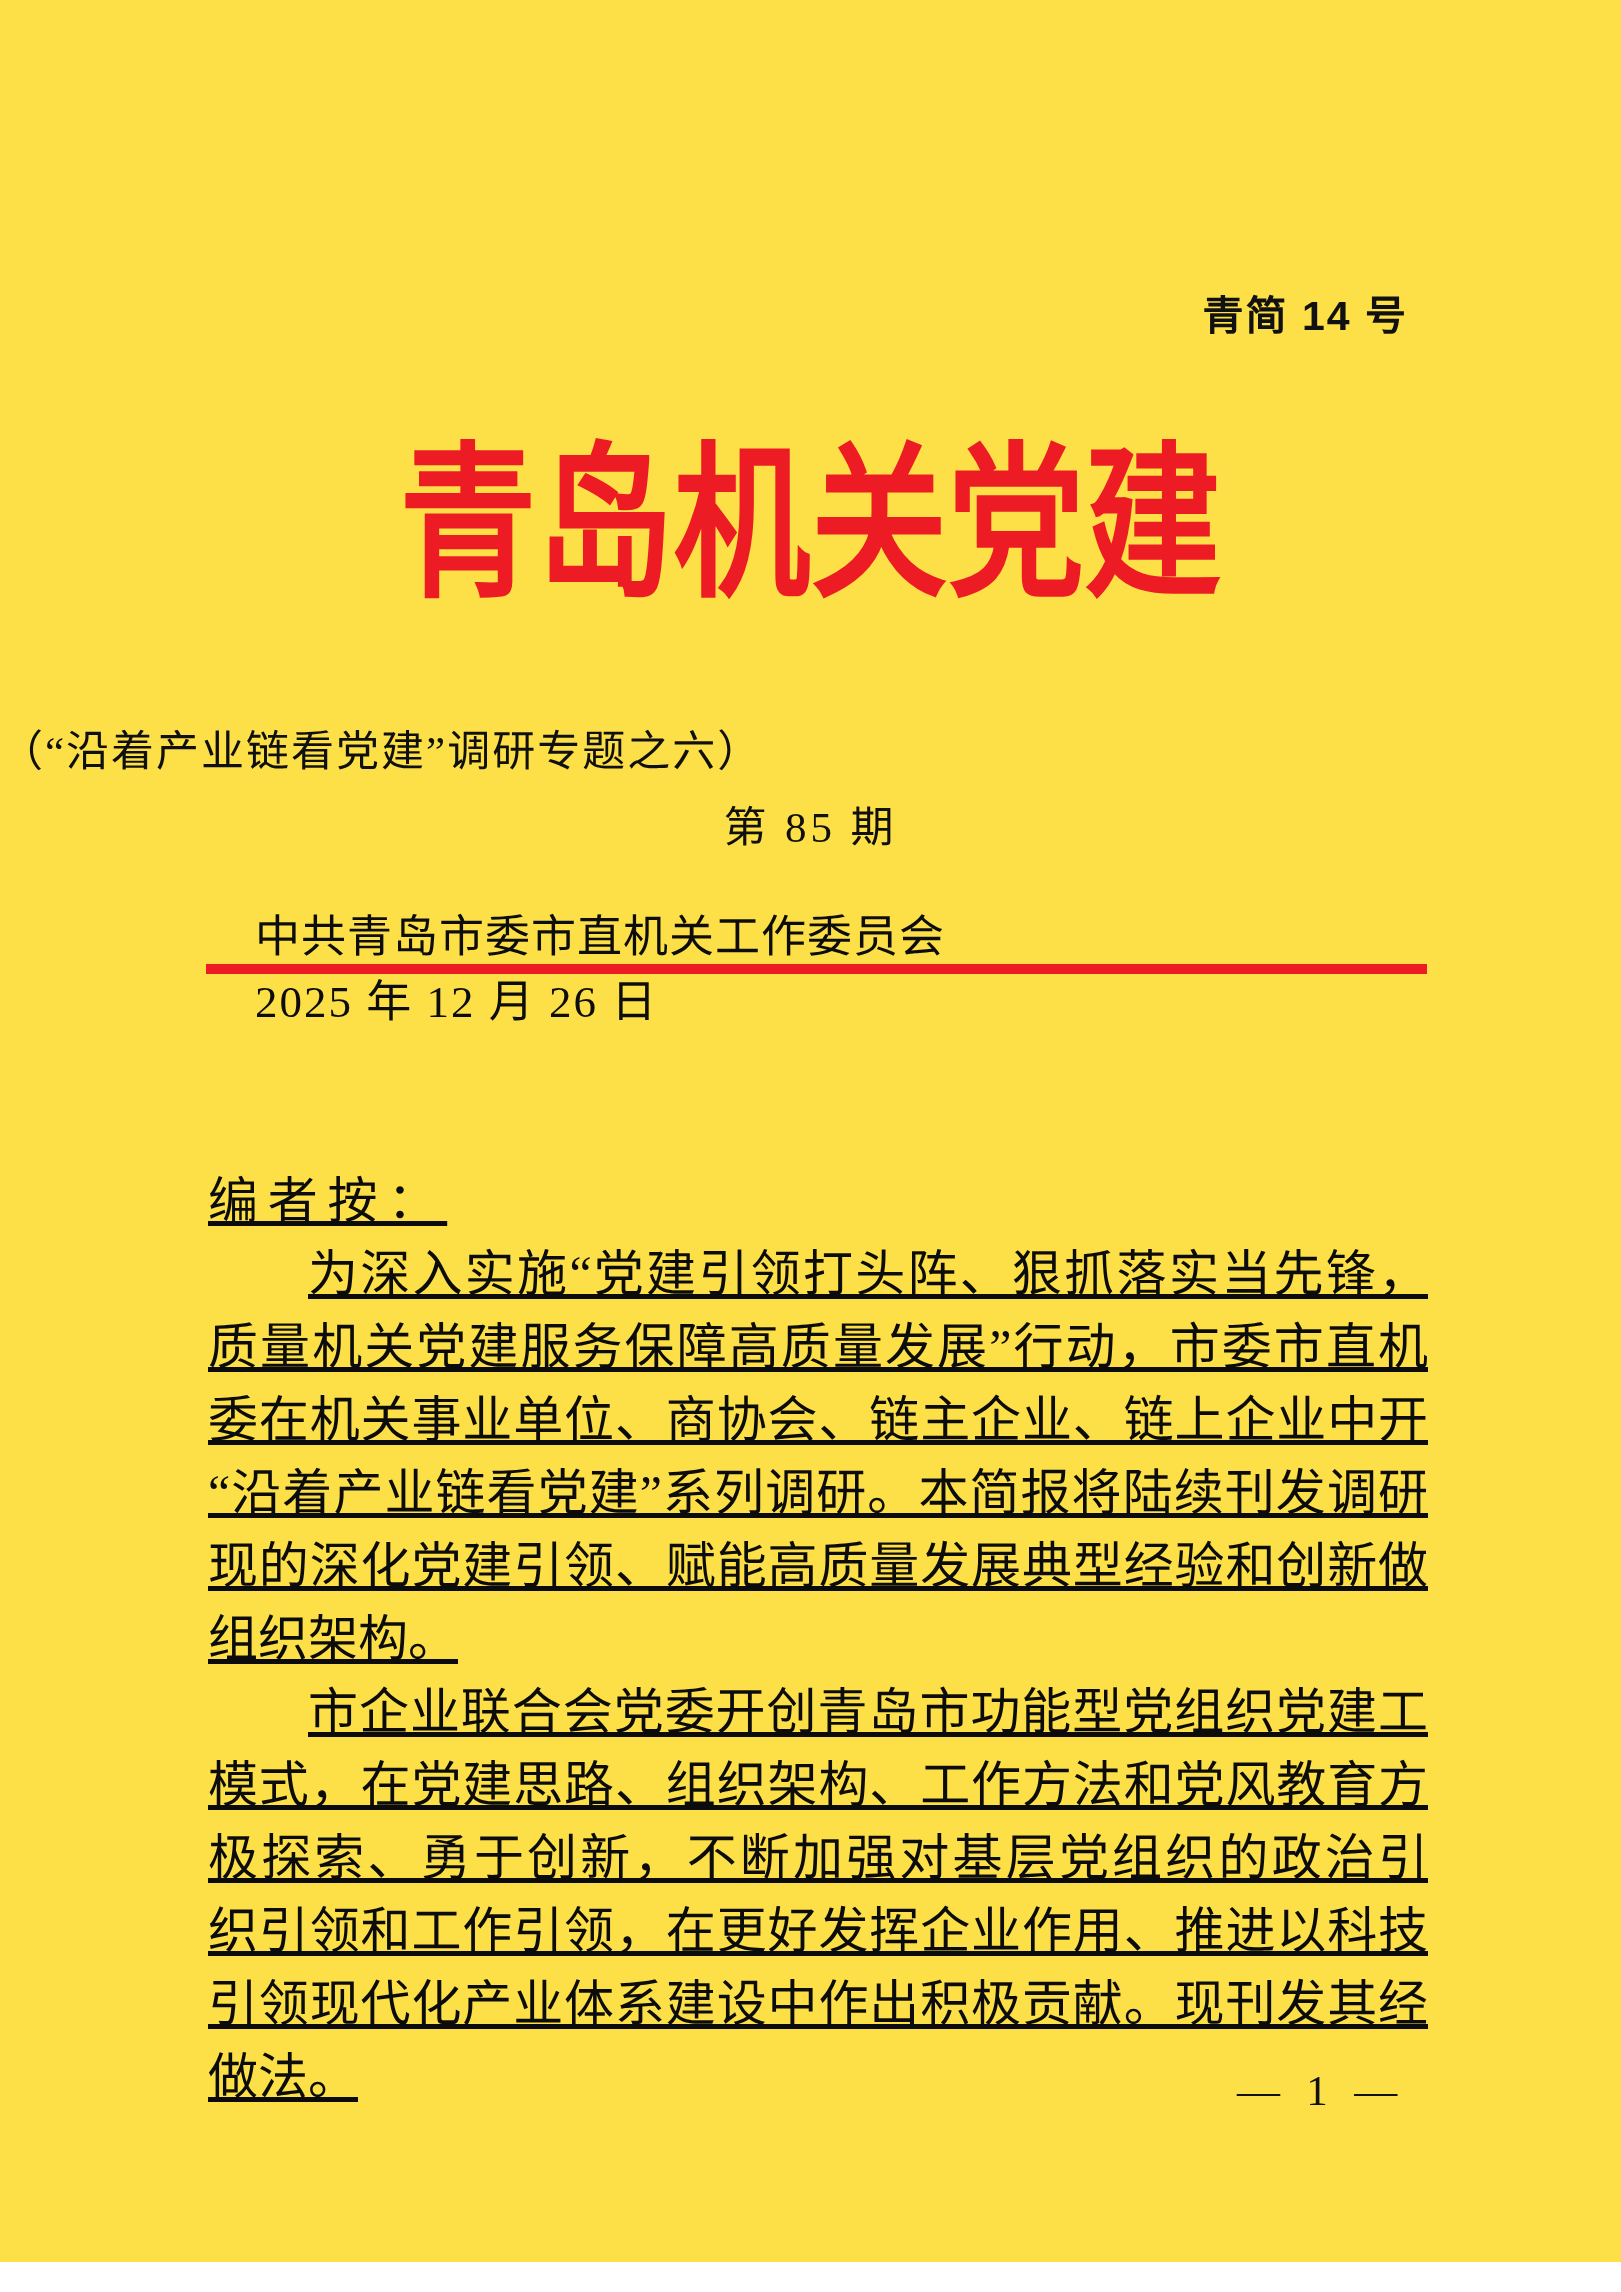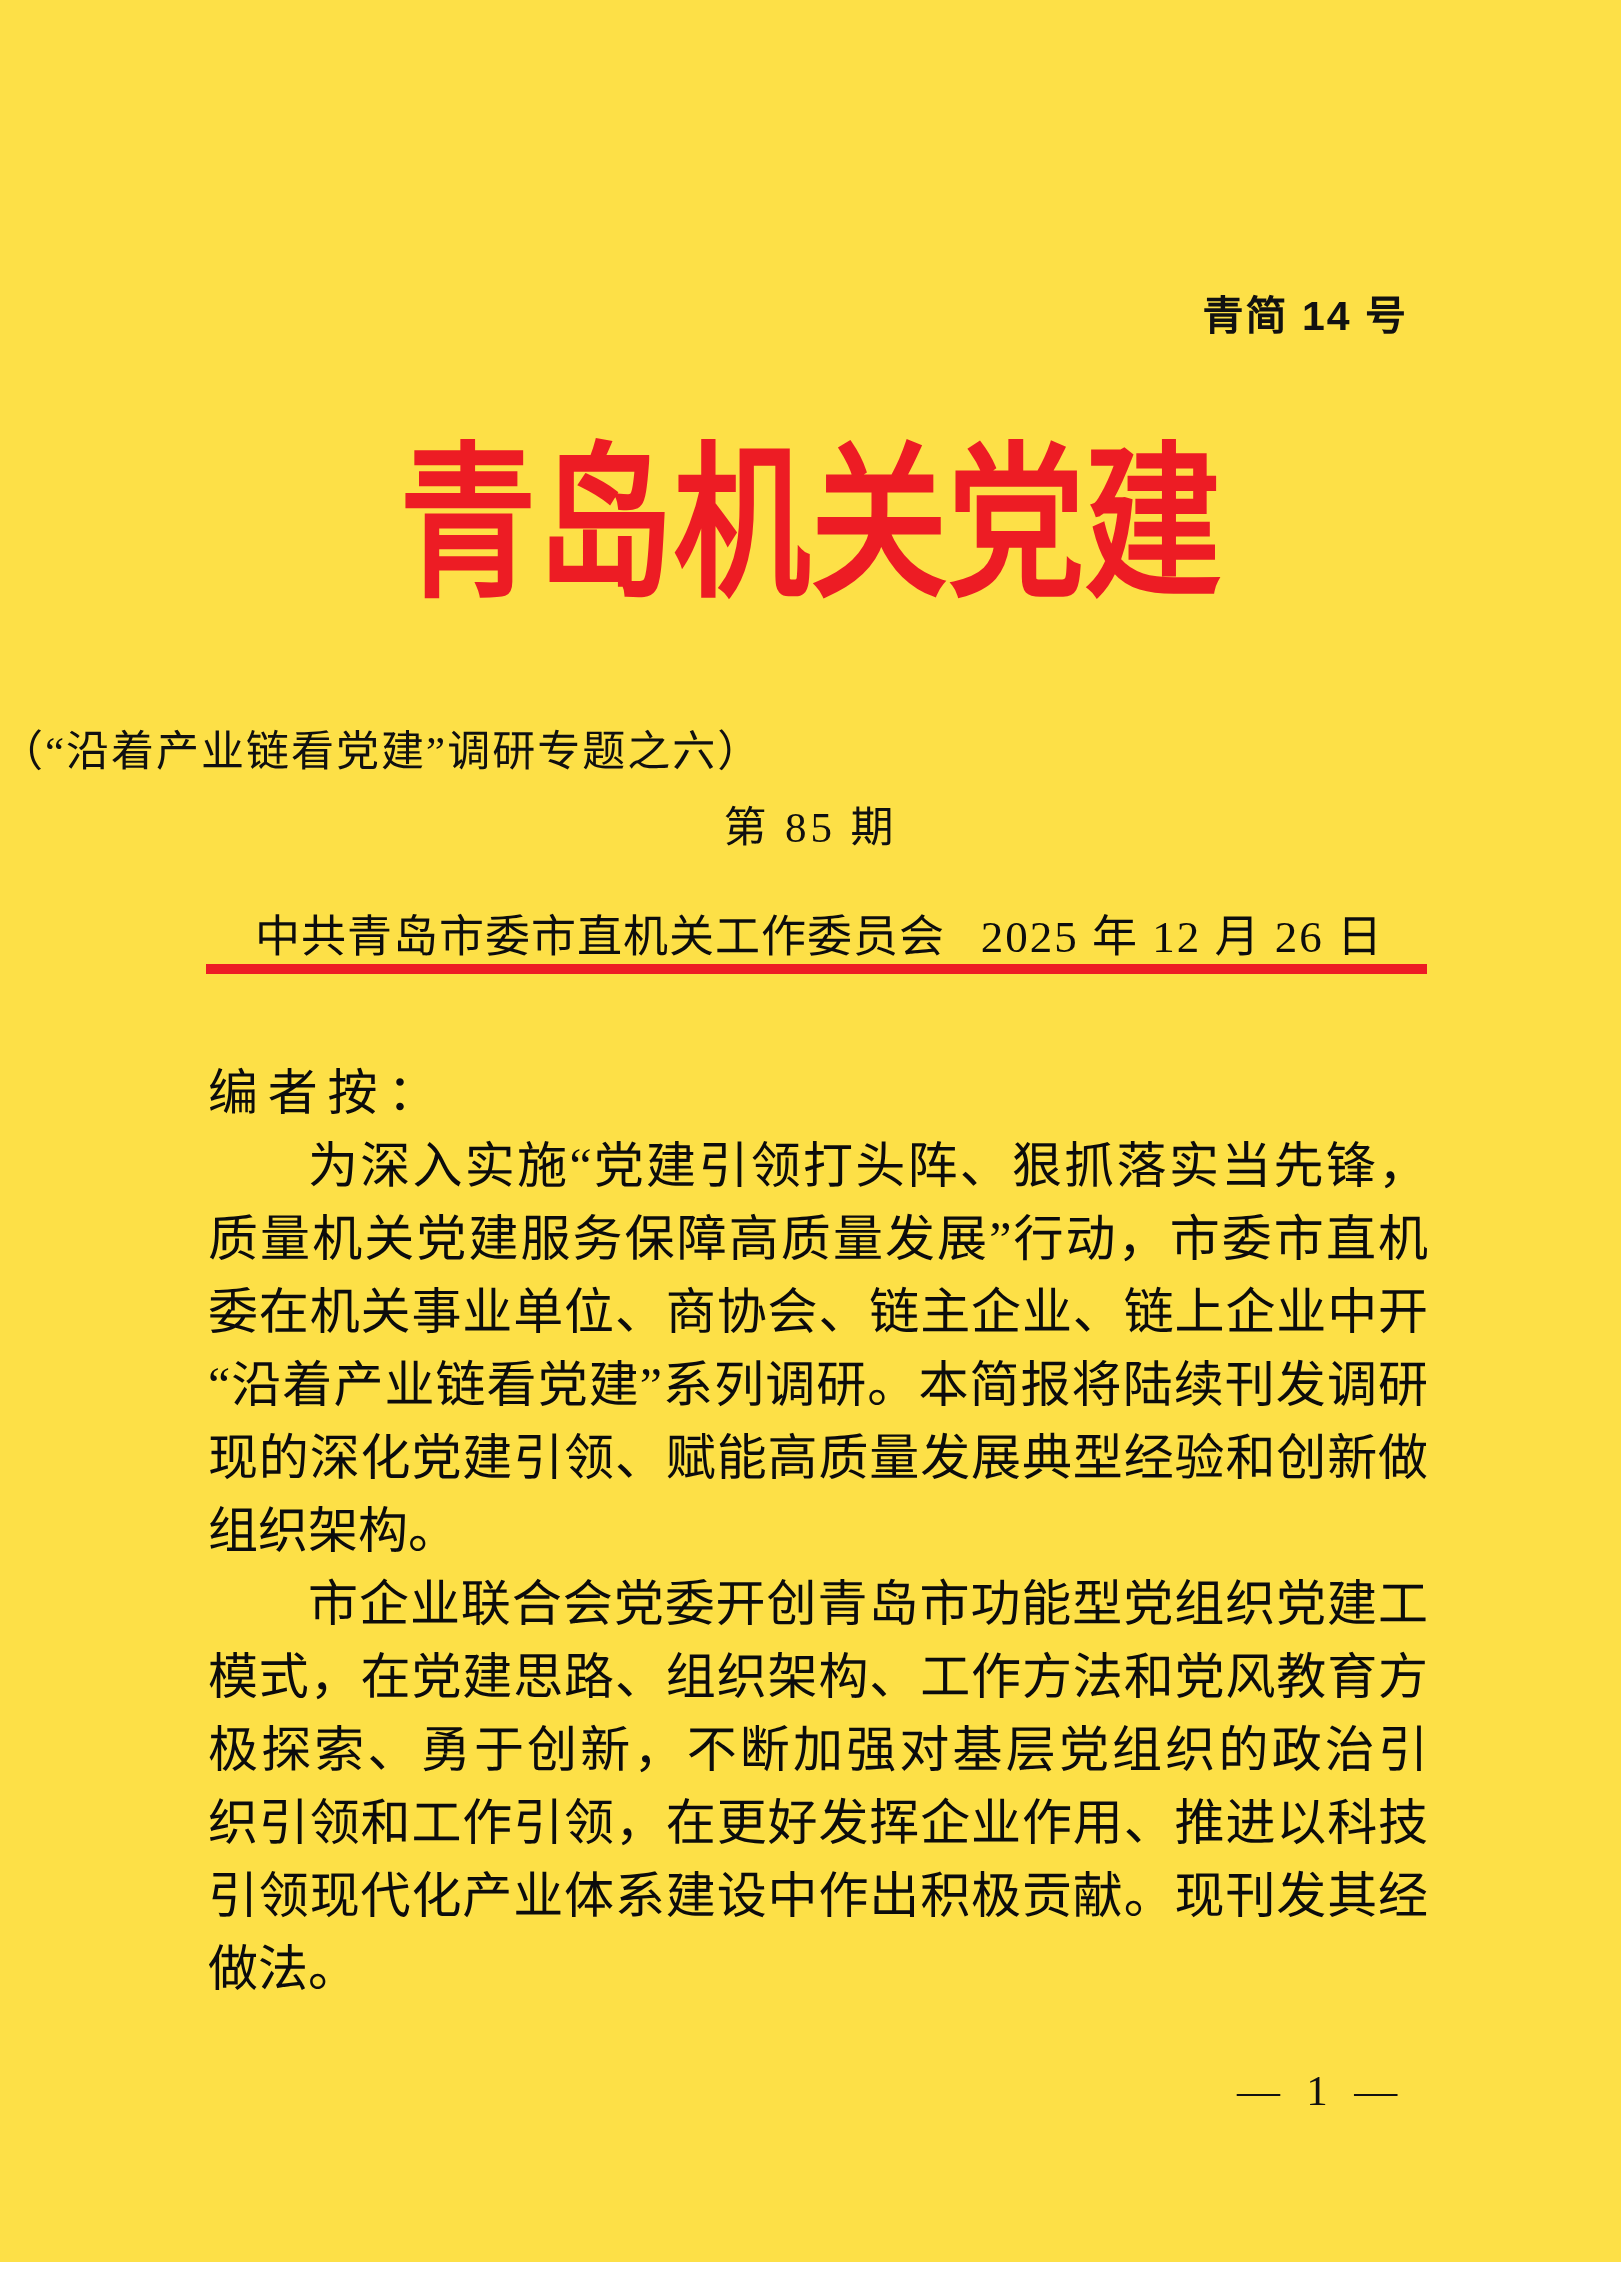--- a/index.html
+++ b/index.html
@@ -78,41 +78,43 @@
     top: 900px;
     left: 208px;
     width: 1220px;
     padding: 0 44px 0 47px;
     display: flex;
     justify-content: space-between;
     align-items: baseline;
     font-size: 45px;
     color: #0d0d0d;
     white-space: nowrap;
+    flex-direction: column;
   }
   .org-row .org { letter-spacing: 1px; }
   .org-row .date { letter-spacing: 2px; }
 
   .red-rule {
     position: absolute;
     top: 964px;
     left: 206px;
     width: 1221px;
     height: 9.8px;
     background: var(--accent);
   }
 
   
   .body-block {
     position: absolute;
-    top: 1057px;
+    top: 1165px;
     left: 208px;
     width: 1220px;
     font-size: 50px;
     color: #0c0c0c;
+    text-decoration: underline;
   }
   .line {
     height: 73px;
     line-height: 73px;
     white-space: nowrap;
   }
   .line.j {
     white-space: normal;
     text-align: justify;
     text-align-last: justify;

